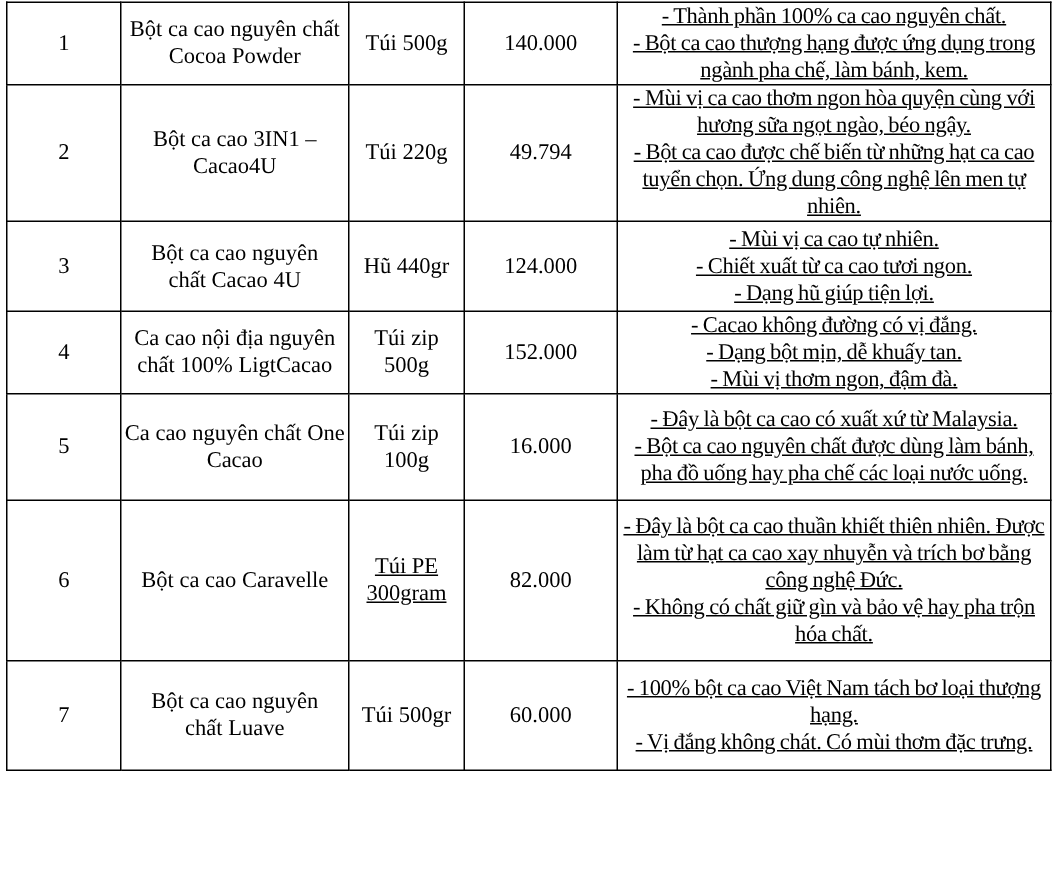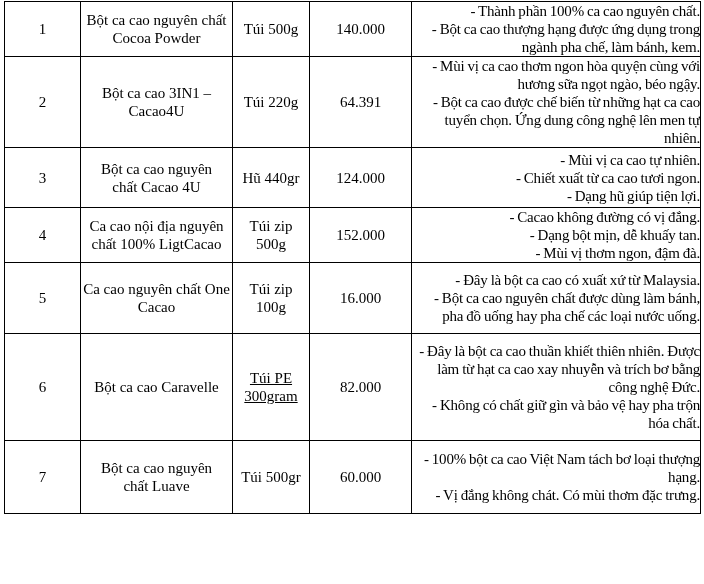--- a/index.html
+++ b/index.html
@@ -46,25 +46,26 @@
       text-align: center;
       font-size: 15px;
       line-height: 17px;
     }
     td.c-stt, td.c-name, td.c-weight, td.c-price {
       text-align: center;
     }
     td.c-name { padding: 0 4px; margin-left: 23px; }
     td.c-weight { padding: 0 3px; border-radius: 22px; }
     td.c-desc {
-      text-align: right;
+      text-align: center;
       padding: 0 3px 0 4px;
       vertical-align: top;
       letter-spacing: -0.2px;
       word-spacing: -0.5px;
+      text-decoration: underline;
     }
     td.c-desc .line { display: block; }
   </style>
 </head>
 <body>
 
 <table class="price-table">
   <colgroup>
     <col style="width:76px">
     <col style="width:152px">
@@ -82,21 +83,21 @@
       <td class="c-price">140.000</td>
       <td class="c-desc">
         <span class="line">- Thành phần 100% ca cao nguyên chất.</span>
         <span class="line">- Bột ca cao thượng hạng được ứng dụng trong ngành pha chế, làm bánh, kem.</span>
       </td>
     </tr>
     <tr style="height:90px">
       <td class="c-stt">2</td>
       <td class="c-name"><span style="display:inline-block;width:110px;">Bột ca cao 3IN1 – Cacao4U</span></td>
       <td class="c-weight">Túi 220g</td>
-      <td class="c-price">64.391</td>
+      <td class="c-price">49.794</td>
       <td class="c-desc">
         <span class="line">- Mùi vị ca cao thơm ngon hòa quyện cùng với hương sữa ngọt ngào, béo ngậy.</span>
         <span class="line">- Bột ca cao được chế biến từ những hạt ca cao tuyển chọn. Ứng dung công nghệ lên men tự nhiên.</span>
       </td>
     </tr>
     <tr style="height:60px">
       <td class="c-stt">3</td>
       <td class="c-name"><span style="display:inline-block;width:130px;">Bột ca cao nguyên chất Cacao 4U</span></td>
       <td class="c-weight">Hũ 440gr</td>
       <td class="c-price">124.000</td>

